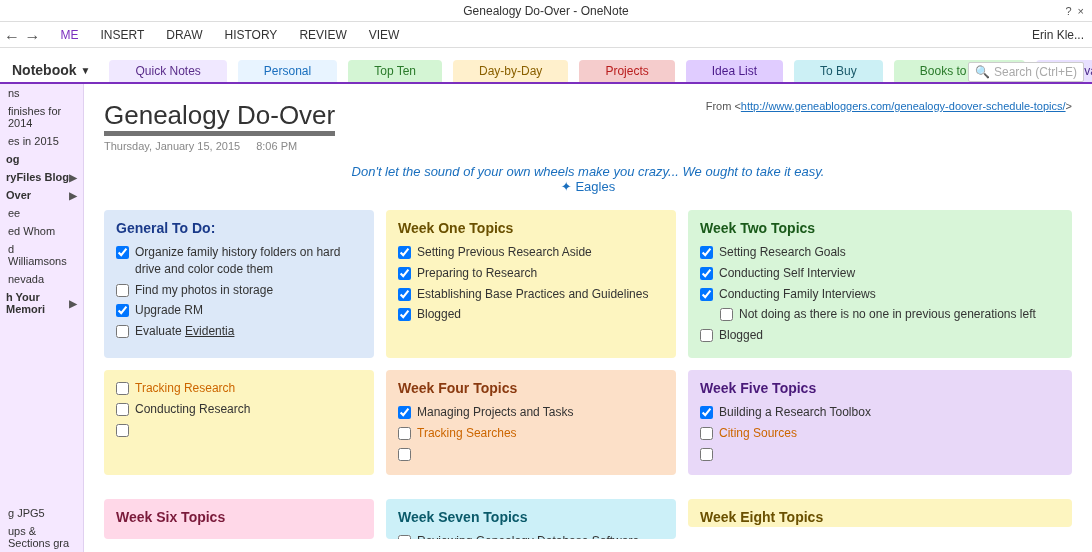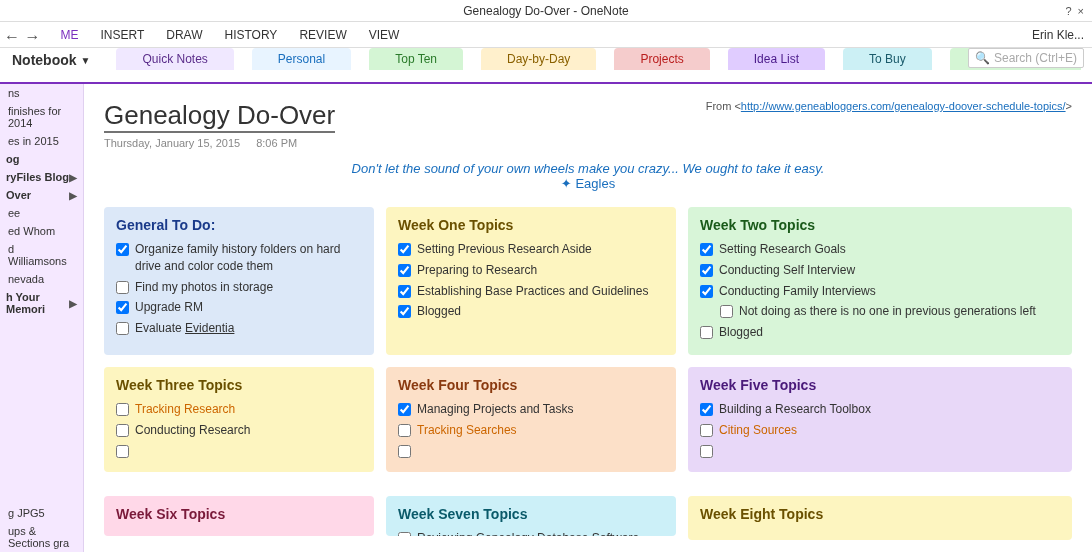--- a/index.html
+++ b/index.html
@@ -55,24 +55,24 @@
       right: 8px;
       font-size: 12px;
       color: #333;
     }
 
     
     .tab-bar {
       background: #fff;
       height: 36px;
       display: flex;
-      align-items: flex-start;
+      align-items: flex-end;
       padding: 0 4px;
       border-bottom: 2px solid #7b2fbe;
-      gap: 18px;
+      gap: 11px;
       position: relative;
     }
     .notebook-btn {
       display: flex;
       align-items: center;
       gap: 4px;
       font-size: 14px;
       font-weight: bold;
       color: #333;
       padding: 4px 8px;
@@ -154,21 +154,21 @@
       background: #fff;
       overflow: auto;
       padding: 16px 20px;
     }
 
     .page-title {
       font-size: 26px;
       font-weight: normal;
       color: #333;
       margin-bottom: 4px;
-      border-bottom: 2px solid #737373;
+      border-bottom: 5px solid #737373;
       display: inline-block;
     }
     .page-meta {
       font-size: 11px;
       color: #888;
       margin-bottom: 8px;
       display: flex;
       gap: 16px;
     }
     .page-source {
@@ -407,21 +407,20 @@
         <div class="checklist-item">
           <input type="checkbox" style="">
           <span class="check-text">Blogged</span>
         </div>
       </div>
     </div>
 
     <div class="bottom-row">
 
       <div class="section-box theme-yellow">
-        <div class="section-title">Week Three Topics</div>
         <div class="checklist-item">
           <input type="checkbox" style="">
           <span class="check-text orange">Tracking Research</span>
         </div>
         <div class="checklist-item">
           <input type="checkbox" style="">
           <span class="check-text">Conducting Research</span>
         </div>
         <div class="checklist-item">
           <input type="checkbox" style="">
@@ -469,18 +468,18 @@
       </div>
 
       <div class="section-box theme-cyan" style="height:40px; overflow:hidden;">
         <div class="section-title">Week Seven Topics</div>
         <div class="checklist-item">
           <input type="checkbox" style="">
           <span class="check-text">Reviewing Genealogy Database Software</span>
         </div>
       </div>
 
-      <div class="section-box theme-yellow" style="height:44px; overflow:hidden;">
+      <div class="section-box theme-yellow" style="height:28px; overflow:hidden;">
         <div class="section-title">Week Eight Topics</div>
       </div>
     </div>
   </div>
 </div>
 
 </body></html>

